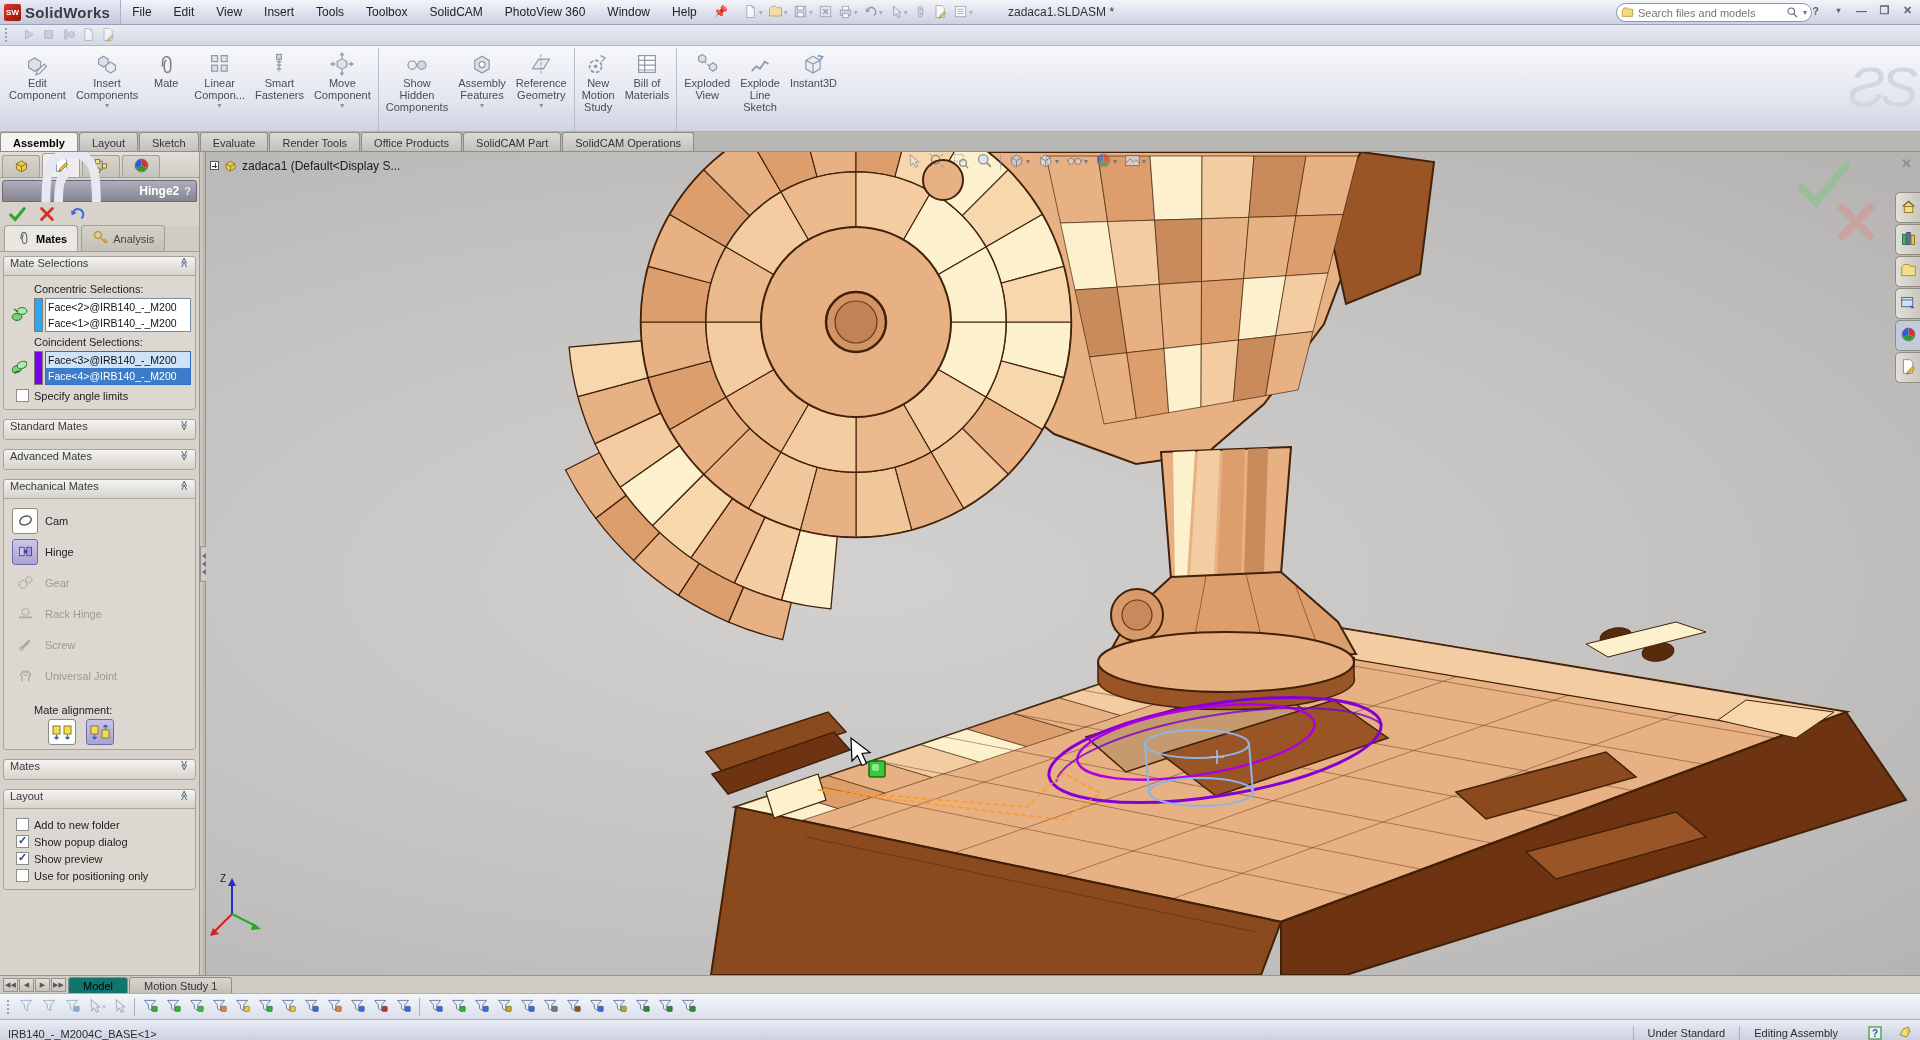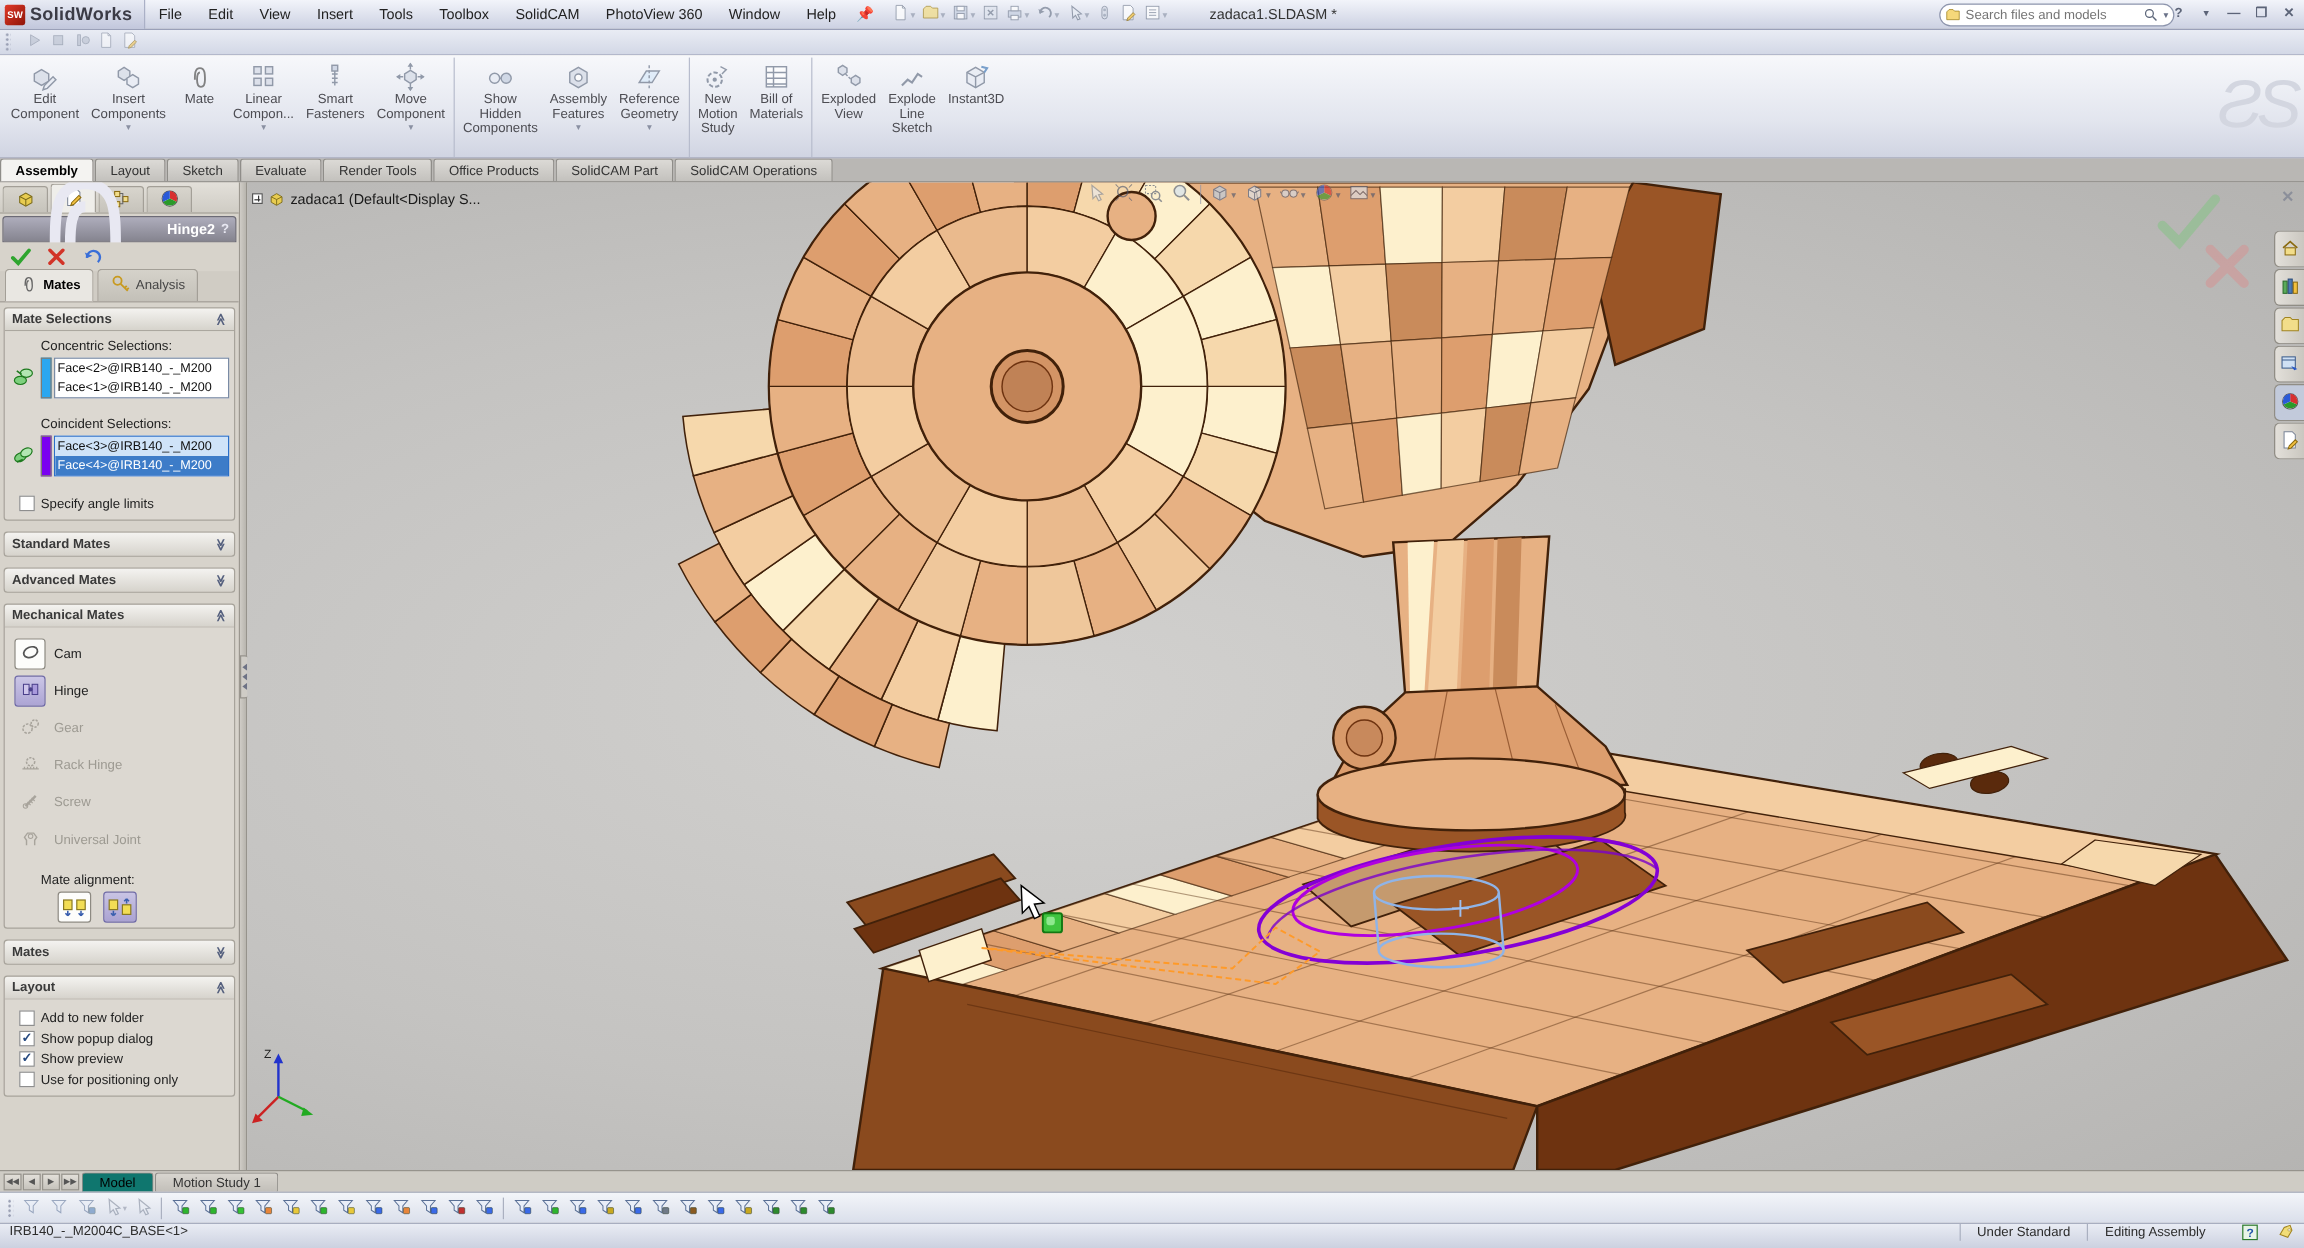--- a/index.html
+++ b/index.html
@@ -55,28 +55,28 @@
 .pm-header .ttl{color:#fff;font-weight:bold;font-size:12px;flex:1}
 .pm-header .hq{color:#e8e8f2;font-weight:bold}
 .pm-actions{height:24px;display:flex;align-items:center;gap:12px;padding:2px 8px;background:#d7d3cb}
 .pm-actions svg{width:18px;height:18px}
 .pm-tabs{display:flex;align-items:flex-end;height:26px;padding:0 4px;border-bottom:1px solid #a39f97;background:#d0ccc4}
 .pm-tab{display:flex;align-items:center;gap:4px;padding:3px 10px;border:1px solid #a39f97;border-bottom:none;border-radius:4px 4px 0 0;background:linear-gradient(#d5d2ca,#c3c0b8);margin-right:3px;color:#444}
 .pm-tab.active{background:#e9e7e2;font-weight:bold;color:#000}
 .pm-tab svg{width:14px;height:14px}
 .pm-body{flex:1;overflow:hidden;padding:4px 3px}
 .grp{border:1px solid #a7a39b;border-radius:3px;margin-bottom:9px;background:#dcd8d1}
-.grp-h{height:19px;background:linear-gradient(#f4f3f0,#d6d3cc);border-bottom:1px solid #aba79f;display:flex;align-items:center;padding:0 6px;font-weight:bold;color:#3a3a3a;border-radius:3px 3px 0 0}
+.grp-h{height:19px;background:linear-gradient(#f4f3f0,#d6d3cc);border-bottom:1px solid #aba79f;display:flex;align-items:flex-start;padding:0 6px;font-weight:normal;color:#3a3a3a;border-radius:3px 3px 0 0}
 .grp-h .sp{flex:1}
 .chev{display:inline-block;color:#55607e;font-size:10px;transform:rotate(90deg)}
 .grp.collapsed{background:transparent}
 .grp.collapsed .grp-h{border-bottom:none;border-radius:3px}
 .grp-b{padding:5px 4px}
 .sel-label{margin:2px 0 3px 26px;color:#222}
-.sel-row{display:flex;gap:2px;margin-left:2px;margin-bottom:16px}
+.sel-row{display:flex;gap:2px;margin-left:2px;margin-bottom:4px}
 .sel-ic{width:22px;flex:none;padding-top:6px}
 .sel-ic svg{width:20px;height:20px}
 .cbar{width:9px;flex:none;border:1px solid #7f7b73}
 .cbar.blue{background:#2aa7f0}
 .cbar.purple{background:#7a00f0}
 .listbox{flex:1;background:#fff;border:1px solid #7a8ba5;overflow:hidden}
 .listbox.focus{border:1px solid #2a6fc9}
 .lrow{height:16px;line-height:16px;padding:0 2px;font-size:10.5px;white-space:nowrap;overflow:hidden;color:#111}
 .lrow.hl1{background:#cfe3f8}
 .lrow.hl2{background:#3d7cc8;color:#fff}
@@ -126,21 +126,21 @@
 .mt-nav span{width:15px;height:14px;background:linear-gradient(#e2dfd9,#c6c3bc);border:1px solid #96938c;font-size:7px;color:#555;display:flex;align-items:center;justify-content:center}
 .m-tab{padding:1px 14px;font-size:11px;border:1px solid #8f8d89;border-bottom:none;background:linear-gradient(#d8d5cf,#c2bfb9);margin-right:1px;border-radius:3px 3px 0 0;color:#333;height:16px;display:flex;align-items:center}
 .m-tab.active{background:#0f766e;font-weight:normal;color:#000}
 
 .filterbar{height:26px;background:linear-gradient(#f3f5f9,#dadfeb);border-top:1px solid #aab0c0;display:flex;align-items:center;flex:none;padding-left:2px}
 .fb-item{width:23px;height:22px;display:flex;align-items:center;justify-content:center;border-radius:2px}
 .fb-item svg{width:17px;height:17px}
 .fb-item.muted{opacity:.55}
 .fb-sep{width:1px;height:18px;background:#aab0c0;margin:0 4px}
 
-.statusbar{height:21px;background:linear-gradient(#e9ecf4,#ccd1e0);border-top:1px solid #a8aec0;display:flex;align-items:flex-start;padding:0 8px;flex:none;font-size:11px;color:#2c2c2c}
+.statusbar{height:21px;background:linear-gradient(#e9ecf4,#ccd1e0);border-top:1px solid #a8aec0;display:flex;align-items:flex-end;padding:0 8px;flex:none;font-size:11px;color:#2c2c2c}
 .sb-left{flex:1}
 .sb-item{padding:0 14px;border-left:1px solid #aab0c0;height:14px;line-height:14px}
 .sb-ic{margin-left:16px;display:flex;align-items:center}
 .sb-ic svg{width:14px;height:14px}
 </style>
 </head>
 <body>
 
 <div class="app">
 

